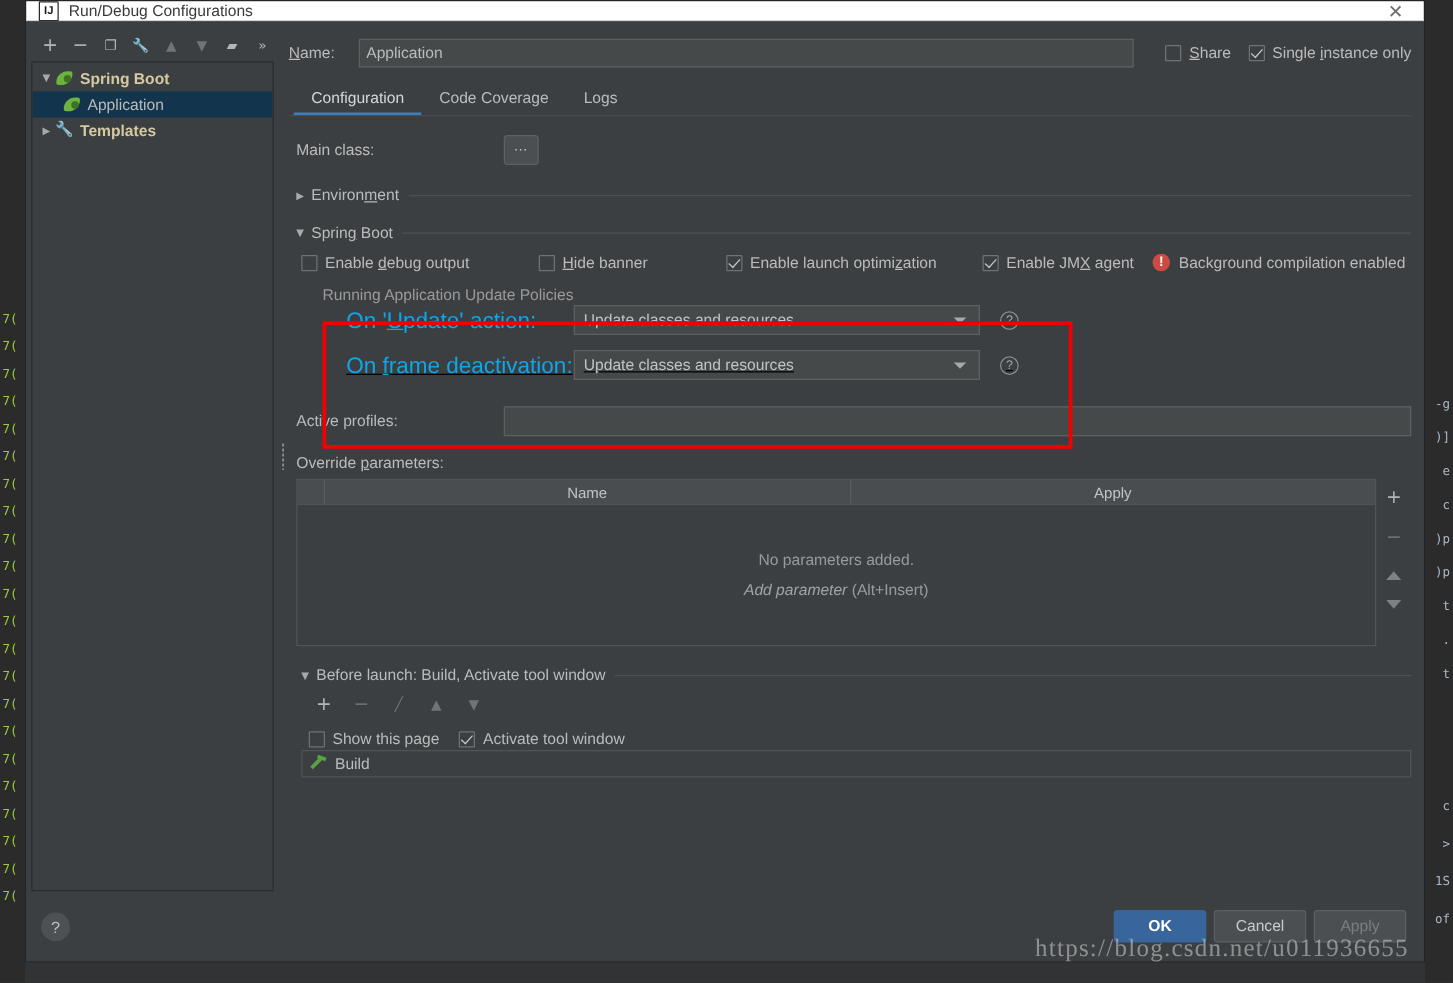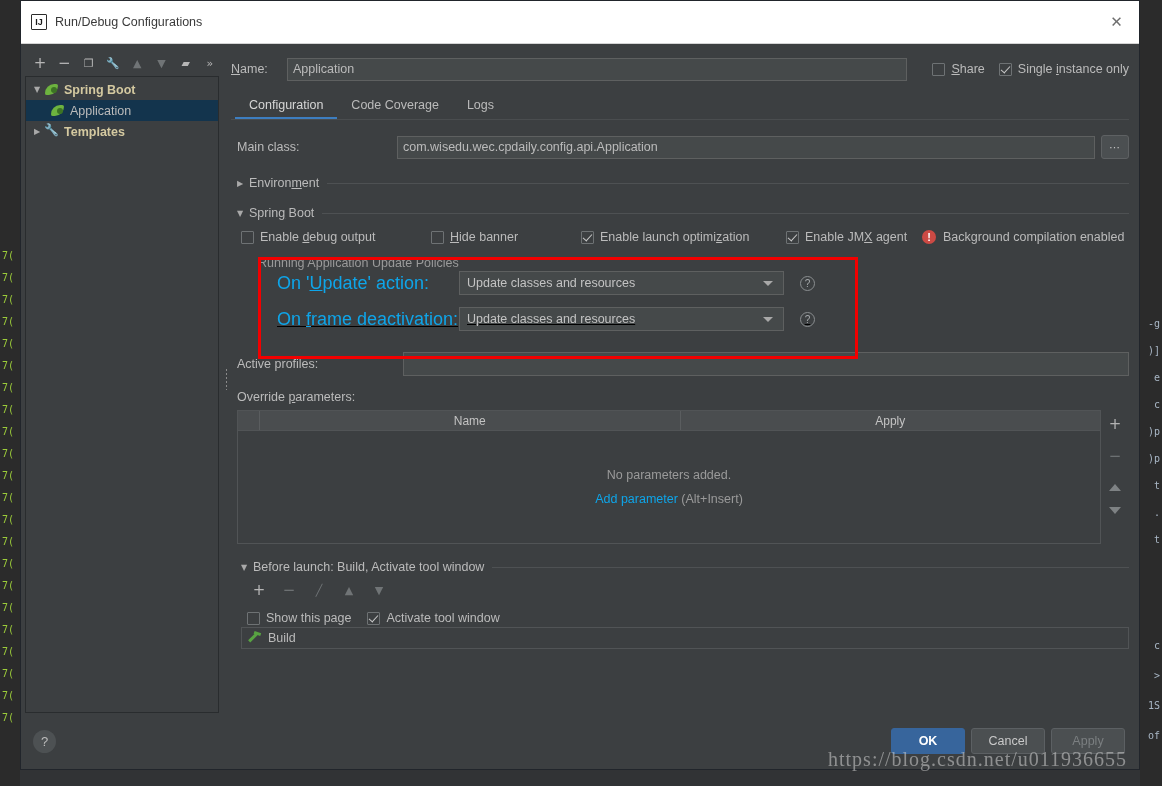--- a/index.html
+++ b/index.html
@@ -35,21 +35,21 @@
   
   #dialog {
     position: absolute;
     left: 20px; top: 0;
     width: 1120px; height: 770px;
     background: #3c3f41;
     border: 1px solid #21252b;
     display: flex; flex-direction: column;
   }
   #titlebar {
-    height: 43px;
+    height: 16px;
     background: #ffffff;
     display: flex; align-items: center;
     padding: 0 0 0 10px;
     flex: none;
     border-bottom: 1px solid #d4d4d4;
   }
   #title-icon {
     width: 16px; height: 16px;
     background: #ffffff;
     border: 1px solid #2b2b2b;
@@ -401,21 +401,21 @@
   .th.name { flex: 1; }
   .th.value { flex: 1; border-right: none; }
   #params-empty {
     flex: 1;
     display: flex; flex-direction: column;
     align-items: center; justify-content: center;
     gap: 10px;
   }
   #no-params { font-size: 12.5px; color: #9a9a9a; }
   #add-param-line { font-size: 12.5px; color: #9a9a9a; }
-  #add-param-link { color: #0ea5e9; cursor: pointer; }
+  #add-param-link { color: #a3a3a3; cursor: pointer; font-style: italic; }
   #params-side {
     width: 28px; flex: none;
     display: flex; flex-direction: column;
     align-items: center;
     padding-top: 6px;
     gap: 16px;
   }
   .side-btn {
     width: 20px; height: 16px;
     display: flex; align-items: center; justify-content: center;
@@ -630,21 +630,20 @@
         <div id="tabs">
           <div class="tab active">Configuration</div>
           <div class="tab">Code Coverage</div>
           <div class="tab">Logs</div>
         </div>
 
         <div id="content">
 
           <div class="row" id="mainclass-row">
             <div id="mainclass-label" class="field-label">Main class:</div>
-            <input id="mainclass-field" class="textfield" type="text" value="com.wisedu.wec.cpdaily.config.api.Application" style="">
             <div class="browse-btn">⋯</div>
           </div>
 
           <div class="sep-header">
             <span class="tri2">▶</span>
             <span>Environ<span class="ul">m</span>ent</span>
             <span class="sep-line"></span>
           </div>
 
           <div class="sep-header">

